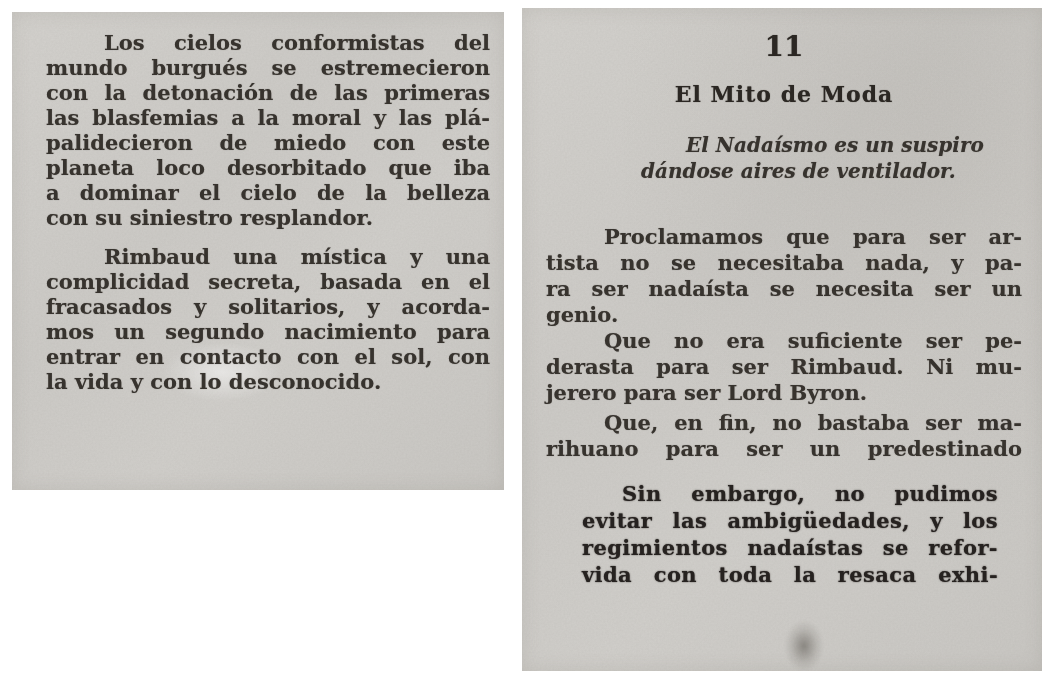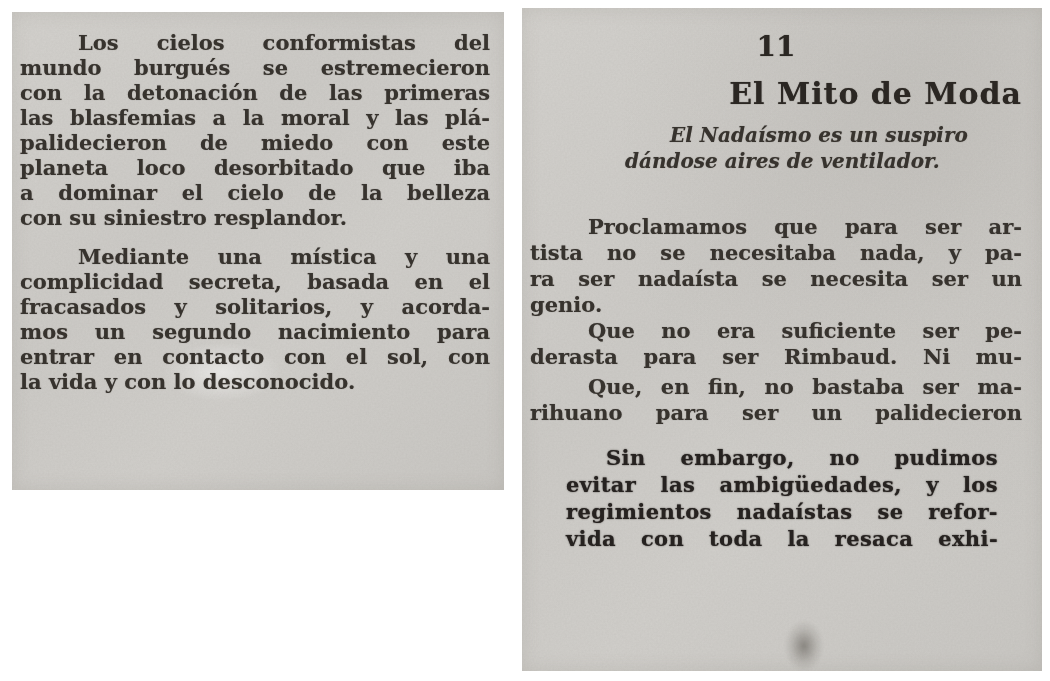--- a/index.html
+++ b/index.html
@@ -60,26 +60,26 @@
     background: radial-gradient(ellipse at 80% 20%, rgba(110,105,98,0.10) 0%, rgba(110,105,98,0) 55%);
   }
 
   .text-col {
     position: relative;
     color: #37332e;
     font-weight: 700;
     text-shadow: 0 0 1px rgba(70,64,58,0.55);
   }
   .text-col-left {
-    padding: 18px 14px 0 8px;
+    padding: 18px 14px 0 34px;
     font-size: 21px;
     line-height: 25px;
   }
   .text-col-right {
-    padding: 16px 20px 0 8px;
+    padding: 16px 20px 0 24px;
     font-size: 21px;
     line-height: 26px;
   }
 
   .para { margin: 0; }
   .para .ln {
     text-align: justify;
     text-align-last: justify;
   }
   .para .ln.last {
@@ -93,31 +93,31 @@
   
   .page-number {
     text-align: center;
     font-size: 28px;
     font-weight: 700;
     line-height: 46px;
     color: #2b2723;
     text-shadow: 0 0 1px rgba(50,45,40,0.7);
   }
   .chapter-title {
-    text-align: right;
-    font-size: 30px;
+    text-align: center;
+    font-size: 22px;
     font-weight: 700;
     letter-spacing: 1px;
     line-height: 40px;
     margin-top: 4px;
     color: #2b2723;
     text-shadow: 0 0 1px rgba(50,45,40,0.7);
   }
   .para.epigraph {
-    margin-top: 8px;
+    margin-top: 18px;
     margin-left: 95px;
     font-style: italic;
     font-size: 20px;
     line-height: 26px;
   }
   .para.epigraph .ln {
     text-align: left;
     text-align-last: left;
   }
   .para.epigraph .ln:first-child { text-indent: 45px; }
@@ -158,21 +158,21 @@
           <div class="ln">Los cielos conformistas del</div>
           <div class="ln">mundo burgués se estremecieron</div>
           <div class="ln">con la detonación de las primeras</div>
           <div class="ln">las blasfemias a la moral y las plá-</div>
           <div class="ln">palidecieron de miedo con este</div>
           <div class="ln">planeta loco desorbitado que iba</div>
           <div class="ln">a dominar el cielo de la belleza</div>
           <div class="ln last">con su siniestro resplandor.</div>
         </div>
         <div class="para indent gap">
-          <div class="ln">Mediante una mística y una</div>
+          <div class="ln">Rimbaud una mística y una</div>
           <div class="ln">complicidad secreta, basada en el</div>
           <div class="ln">fracasados y solitarios, y acorda-</div>
           <div class="ln">mos un segundo nacimiento para</div>
           <div class="ln">entrar en contacto con el sol, con</div>
           <div class="ln last">la vida y con lo desconocido.</div>
         </div>
       </div>
   </div>
 
   <div class="paper paper-right">
@@ -191,24 +191,25 @@
           </div>
           <div class="para indent first-body">
             <div class="ln">Proclamamos que para ser ar-</div>
             <div class="ln">tista no se necesitaba nada, y pa-</div>
             <div class="ln">ra ser nadaísta se necesita ser un</div>
             <div class="ln last">genio.</div>
           </div>
           <div class="para indent">
             <div class="ln">Que no era suficiente ser pe-</div>
             <div class="ln">derasta para ser Rimbaud. Ni mu-</div>
+            <div class="ln last">jerero para ser Lord Byron.</div>
           </div>
           <div class="para indent gap-sm">
             <div class="ln">Que, en fin, no bastaba ser ma-</div>
-            <div class="ln">rihuano para ser un palidecieron</div>
+            <div class="ln">rihuano para ser un predestinado</div>
           </div>
           <div class="para heavy">
             <div class="ln">Sin embargo, no pudimos</div>
             <div class="ln">evitar las ambigüedades, y los</div>
             <div class="ln">regimientos nadaístas se refor-</div>
             <div class="ln">vida con toda la resaca exhi-</div>
           </div>
         </div>
     </div>
   </div>

